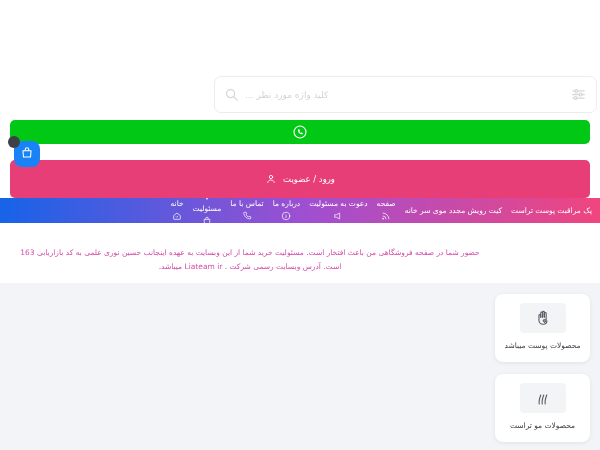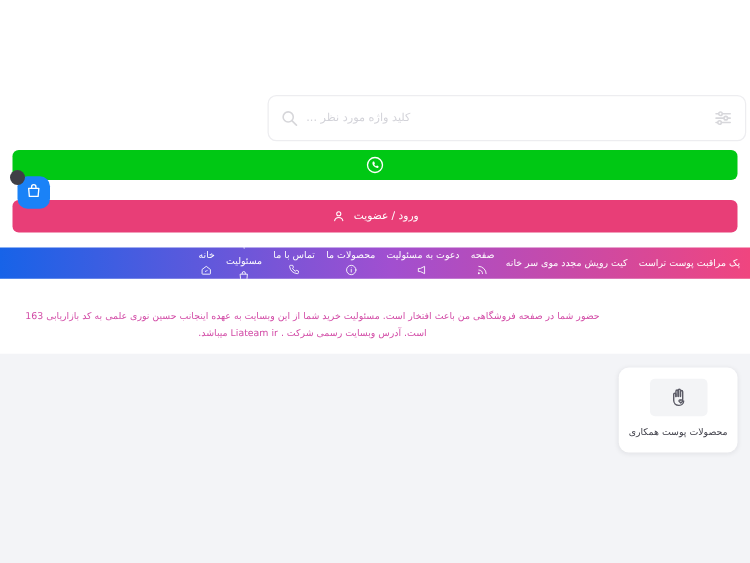--- a/index.html
+++ b/index.html
@@ -119,21 +119,21 @@
     font-size: 7px;
     line-height: 1;
   }
 
   
   .login-bar {
     position: absolute;
     top: 160px;
     left: 10px;
     width: 580px;
-    height: 26px;
+    height: 38px;
     background: #e83e77;
     border-radius: 5px;
     display: flex;
     align-items: center;
     justify-content: center;
     gap: 6px;
     cursor: pointer;
   }
   .login-bar .label {
     color: #ffffff;
@@ -313,21 +313,21 @@
   <div class="nav-item">
     <span>دعوت به مسئولیت</span>
     <span>
       <svg viewBox="0 0 24 24" fill="none" stroke="#ffffff" stroke-width="1.7" stroke-linejoin="round">
         <path d="M4 9v6h4l8 4V5L8 9H4z"></path>
       </svg>
     </span>
   </div>
 
   <div class="nav-item">
-    <span>محصولات ما</span>
+    <span>درباره ما</span>
     <span>
       <svg viewBox="0 0 24 24" fill="none" stroke="#ffffff" stroke-width="1.7" stroke-linecap="round">
         <circle cx="12" cy="12" r="9"></circle>
         <line x1="12" y1="11" x2="12" y2="16"></line>
         <circle cx="12" cy="7.8" r=".9" fill="#fff" stroke="none"></circle>
       </svg>
     </span>
   </div>
 
   <div class="nav-item">
@@ -371,19 +371,29 @@
     <div class="cat-card">
       <span class="cat-thumb">
         <svg viewBox="0 0 24 24" fill="none" stroke="#5b5b66" stroke-width="1.5" stroke-linecap="round" stroke-linejoin="round">
           <path d="M9 11V5.2a1.2 1.2 0 0 1 2.4 0V11"></path>
           <path d="M11.4 10.6V4.4a1.2 1.2 0 0 1 2.4 0v6.2"></path>
           <path d="M13.8 11V5.8a1.2 1.2 0 0 1 2.4 0V14"></path>
           <path d="M9 11V8.6a1.2 1.2 0 0 0-2.4 0V15c0 3 2.3 5.4 5.3 5.4h.6c2.6 0 4.7-2.1 4.7-4.7"></path>
           <path d="M12.6 16.3c-.7-.8-.2-1.8.7-1.8.4 0 .7.2.9.5.2-.3.5-.5.9-.5.9 0 1.4 1 .7 1.8l-1.6 1.6z"></path>
         </svg>
       </span>
-      <span class="cat-label">محصولات پوست همکاری</span>
+      <span class="cat-label">محصولات پوست میباشد</span>
     </div>
 
+    <div class="cat-card">
+      <span class="cat-thumb">
+        <svg viewBox="0 0 24 24" fill="none" stroke="#5b5b66" stroke-width="1.5" stroke-linecap="round">
+          <path d="M7 20c-1-4 .5-8 2-12"></path>
+          <path d="M11 20c-1-4 .5-8 2-12"></path>
+          <path d="M15 20c-1-4 .5-8 2-12"></path>
+        </svg>
+      </span>
+      <span class="cat-label">محصولات مو تراست</span>
+    </div>
 
   </div>
 
 </div>
 
 </body></html>

